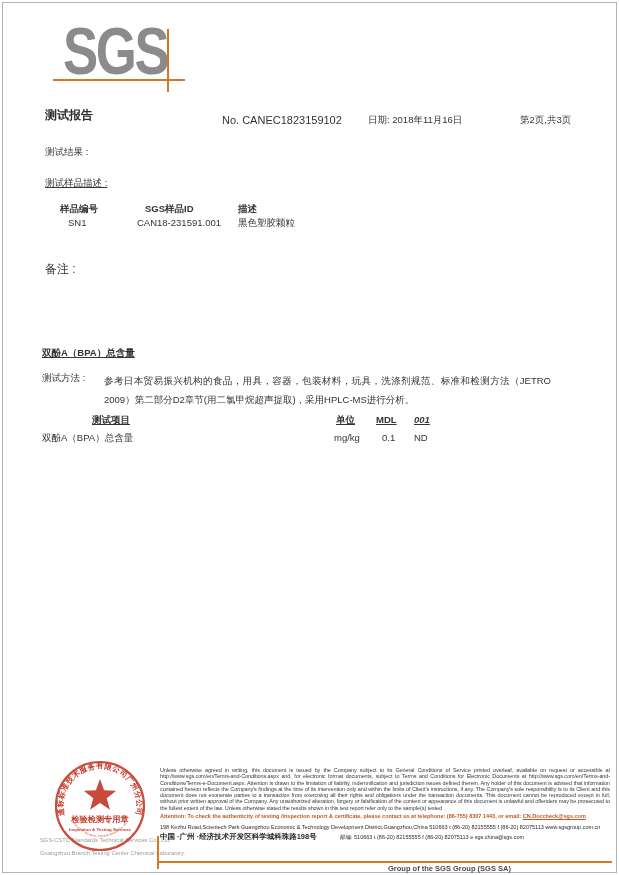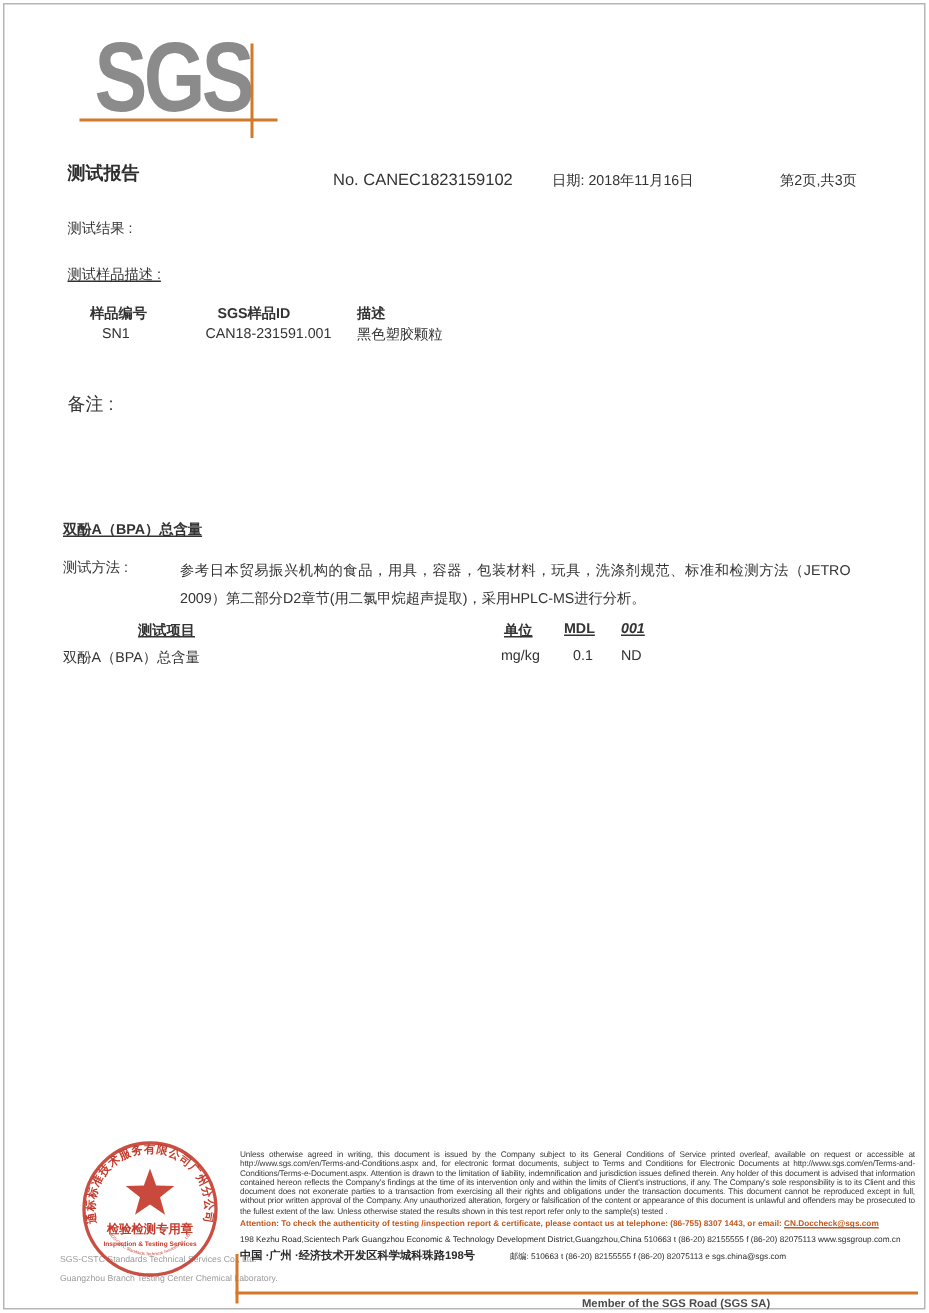--- a/index.html
+++ b/index.html
@@ -25,21 +25,21 @@
   .st-h{top:203px;font-size:9.5px;font-weight:bold;}
   .st-h1{left:60px;} .st-h2{left:145px;} .st-h3{left:238px;}
   .st-v{top:217px;font-size:9.5px;}
   .st-v1{left:68px;} .st-v2{left:137px;} .st-v3{left:238px;}
 
   .notes-label{left:45px;top:245px;font-size:12px;margin-top:16px;}
   .notes-list{left:88px;top:264px;font-size:9.5px;line-height:18px;}
 
   .bpa-heading{left:42px;top:347px;font-size:9.5px;font-weight:bold;text-decoration:underline;}
   .method-label{left:42px;top:372px;font-size:9.5px;}
-  .method-text{left:120px;top:372px;width:447px;font-size:9.5px;line-height:18.5px;text-align:justify;}
+  .method-text{left:104px;top:372px;width:447px;font-size:9.5px;line-height:18.5px;text-align:justify;}
 
   .rt-h{top:414px;font-size:9.5px;font-weight:bold;text-decoration:underline;}
   .rt-h-item{left:59px;padding-left:33px;} .rt-h-unit{left:336px;} .rt-h-mdl{left:376px;}
   .rt-h-sample{left:414px;font-style:italic;}
   .rt-v{top:432px;font-size:9.5px;}
   .rt-item{left:42px;} .rt-unit{left:334px;} .rt-mdl{left:382px;} .rt-value{left:414px;}
 
   
   .footer-right{left:160px;top:767px;width:450px;}
   .disclaimer{font-size:5.5px;line-height:6.3px;text-align:justify;color:#3b3b3b;letter-spacing:-0.1px;}
@@ -108,21 +108,21 @@
     <div class="attention"><span>Attention: To check the authenticity of testing /inspection report &amp; certificate, please contact us at telephone: (86-755) 8307 1443, or email: </span><span class="email">CN.Doccheck@sgs.com</span></div>
     <div class="address-row1">198 Kezhu Road,Scientech Park Guangzhou Economic &amp; Technology Development District,Guangzhou,China 510663   t (86-20) 82155555   f (86-20) 82075113   www.sgsgroup.com.cn</div>
     <div class="address-row2">
       <span class="cn">中国 ·广州 ·经济技术开发区科学城科珠路198号</span>
       <span class="rest">邮编: 510663   t (86-20) 82155555   f (86-20) 82075113   e  sgs.china@sgs.com</span>
     </div>
   </div>
 
   <div class="abs v-divider"></div>
   <div class="abs h-rule"></div>
-  <div class="abs member">Member of the SGS Road (SGS SA)</div>
+  <div class="abs member">Group of the SGS Group (SGS SA)</div>
 
   <svg class="abs stamp" viewBox="0 0 100 100" xmlns="http://www.w3.org/2000/svg">
     <defs>
       <path id="arcTop" d="M 16,62 A 37,37 0 1 1 84,62" fill="none"></path>
       <path id="arcBottom" d="M 18,54 A 33,33 0 0 0 82,54" fill="none"></path>
     </defs>
     <circle cx="50" cy="48" r="44" fill="none" stroke="#C43B2C" stroke-width="2.2" opacity="0.9"></circle>
     <text font-size="7.5" fill="#C43B2C" font-weight="bold" letter-spacing="0.5">
       <textPath href="#arcTop" startOffset="50%" text-anchor="middle">通标标准技术服务有限公司广州分公司</textPath>
     </text>

